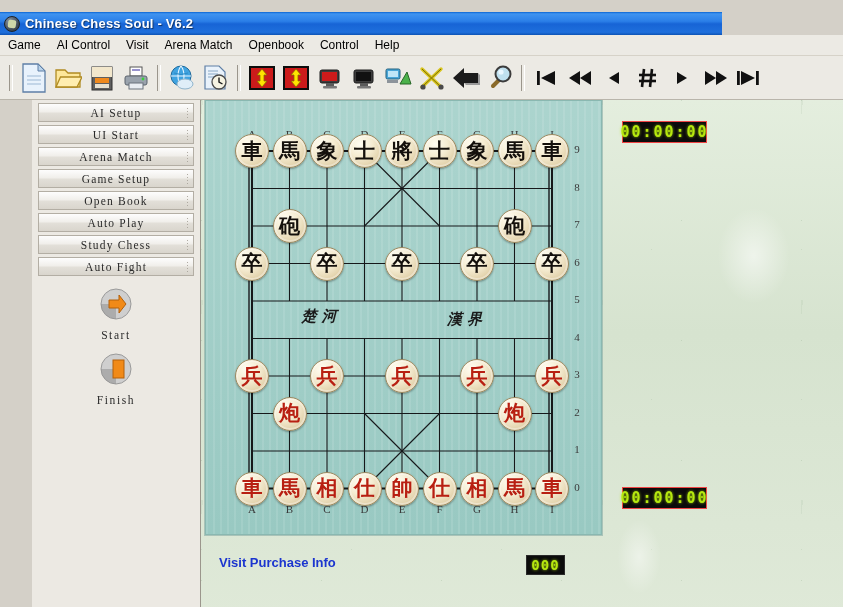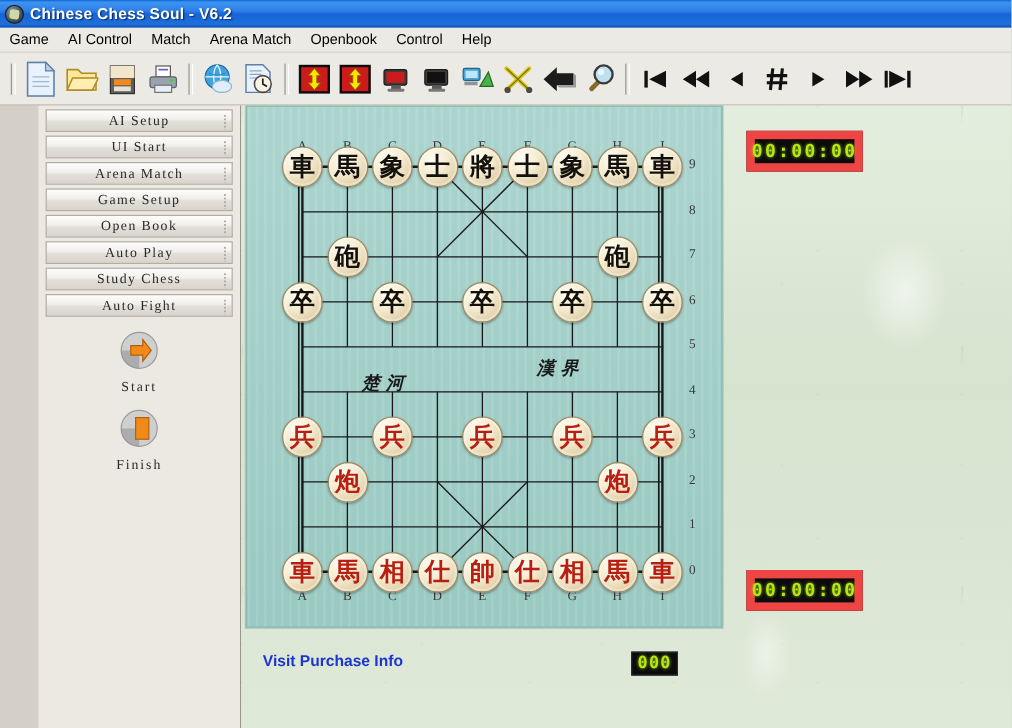--- a/index.html
+++ b/index.html
@@ -5,23 +5,23 @@
   html,body{margin:0;padding:0;}
   body{
     width:843px;height:607px;overflow:hidden;
     font-family:"Liberation Sans",sans-serif;
     background:#d4d0c8;
     -webkit-font-smoothing:none;
   }
 
   
   #titlebar{
-    height:23px;width:843px;
+    height:23px;width:722px;
     background:linear-gradient(to bottom,#0a64d2 0%,#3f93f0 8%,#2b7fe8 40%,#1764d6 52%,#1e6fdc 88%,#0c52b4 100%);
-    display:flex;align-items:center;position:relative;
+    display:flex;align-items:center;position:relative;margin-top:12px;
   }
   #titlebar .tb-icon{
     width:16px;height:16px;margin-left:4px;margin-right:5px;border-radius:50%;
     background:radial-gradient(circle at 35% 32%,#8d9aa8 0%,#4a5560 55%,#242c34 100%);
     border:1px solid #1b2229;box-sizing:border-box;position:relative;flex:none;
   }
   #titlebar .tb-icon:after{
     content:"";position:absolute;left:3px;top:3px;width:8px;height:8px;
     background:#cfd8a8;border-radius:2px;transform:rotate(8deg);
   }
@@ -142,21 +142,21 @@
     display:flex;align-items:center;justify-content:center;
     font-family:"DejaVu Sans","Liberation Serif",serif;
     font-size:21px;font-weight:bold;line-height:1;
     box-sizing:border-box;cursor:pointer;user-select:none;
   }
   .piece.black{color:#14100c;}
   .piece.red{color:#b81f12;}
 
   
   .lcd{
-    position:absolute;background:#0b0b0b;border:7px solid #ef4444;
+    position:absolute;background:#0b0b0b;border:1px solid #ef4444;
     color:#b6e80f;font-family:"DejaVu Sans Mono","Liberation Mono",monospace;
     font-weight:bold;letter-spacing:2px;
     display:flex;align-items:center;justify-content:center;
     text-shadow:0 0 3px rgba(182,232,15,.8);cursor:default;
   }
   #clock-top{left:421px;top:21px;width:83px;height:20px;font-size:15px;}
   #clock-bottom{left:421px;top:387px;width:83px;height:20px;font-size:15px;}
   #movecounter{
     position:absolute;left:325px;top:455px;width:37px;height:18px;
     background:#0b0b0b;border:1px solid #2a2a2a;
@@ -175,21 +175,21 @@
 <body>
 
 <div id="titlebar">
   <div class="tb-icon"></div>
   <div class="tb-title">Chinese Chess Soul - V6.2</div>
 </div>
 
 <div id="menubar">
   <div class="mi">Game</div>
   <div class="mi">AI Control</div>
-  <div class="mi">Match</div>
+  <div class="mi">Visit</div>
   <div class="mi">Arena Match</div>
   <div class="mi">Openbook</div>
   <div class="mi">Control</div>
   <div class="mi">Help</div>
 </div>
 
 <div id="toolbar">
   <div class="sep"></div>
 
   <div class="tbtn">
@@ -537,21 +537,21 @@
         <div class="rankno" style="left: 364px; top: 42px;">9</div>
         <div class="rankno" style="left: 364px; top: 79.5px;">8</div>
         <div class="rankno" style="left: 364px; top: 117px;">7</div>
         <div class="rankno" style="left: 364px; top: 154.5px;">6</div>
         <div class="rankno" style="left: 364px; top: 192px;">5</div>
         <div class="rankno" style="left: 364px; top: 229.5px;">4</div>
         <div class="rankno" style="left: 364px; top: 267px;">3</div>
         <div class="rankno" style="left: 364px; top: 304.5px;">2</div>
         <div class="rankno" style="left: 364px; top: 342px;">1</div>
         <div class="rankno" style="left: 364px; top: 379.5px;">0</div>
-        <div class="rivertxt" style="left: 95.5px; top: 221px; text-align: right;">楚河</div>
+        <div class="rivertxt" style="left: 95.5px; top: 206px; text-align: right;">楚河</div>
         <div class="rivertxt" style="left: 241px; top: 209px; font-family: Liberation Serif, serif;">漢界</div>
         <div class="piece black" style="left: 29px; top: 33px;">車</div>
         <div class="piece black" style="left: 66.5px; top: 33px;">馬</div>
         <div class="piece black" style="left: 104px; top: 33px;">象</div>
         <div class="piece black" style="left: 141.5px; top: 33px;">士</div>
         <div class="piece black" style="left: 179px; top: 33px;">將</div>
         <div class="piece black" style="left: 216.5px; top: 33px;">士</div>
         <div class="piece black" style="left: 254px; top: 33px;">象</div>
         <div class="piece black" style="left: 291.5px; top: 33px;">馬</div>
         <div class="piece black" style="left: 329px; top: 33px;">車</div>

